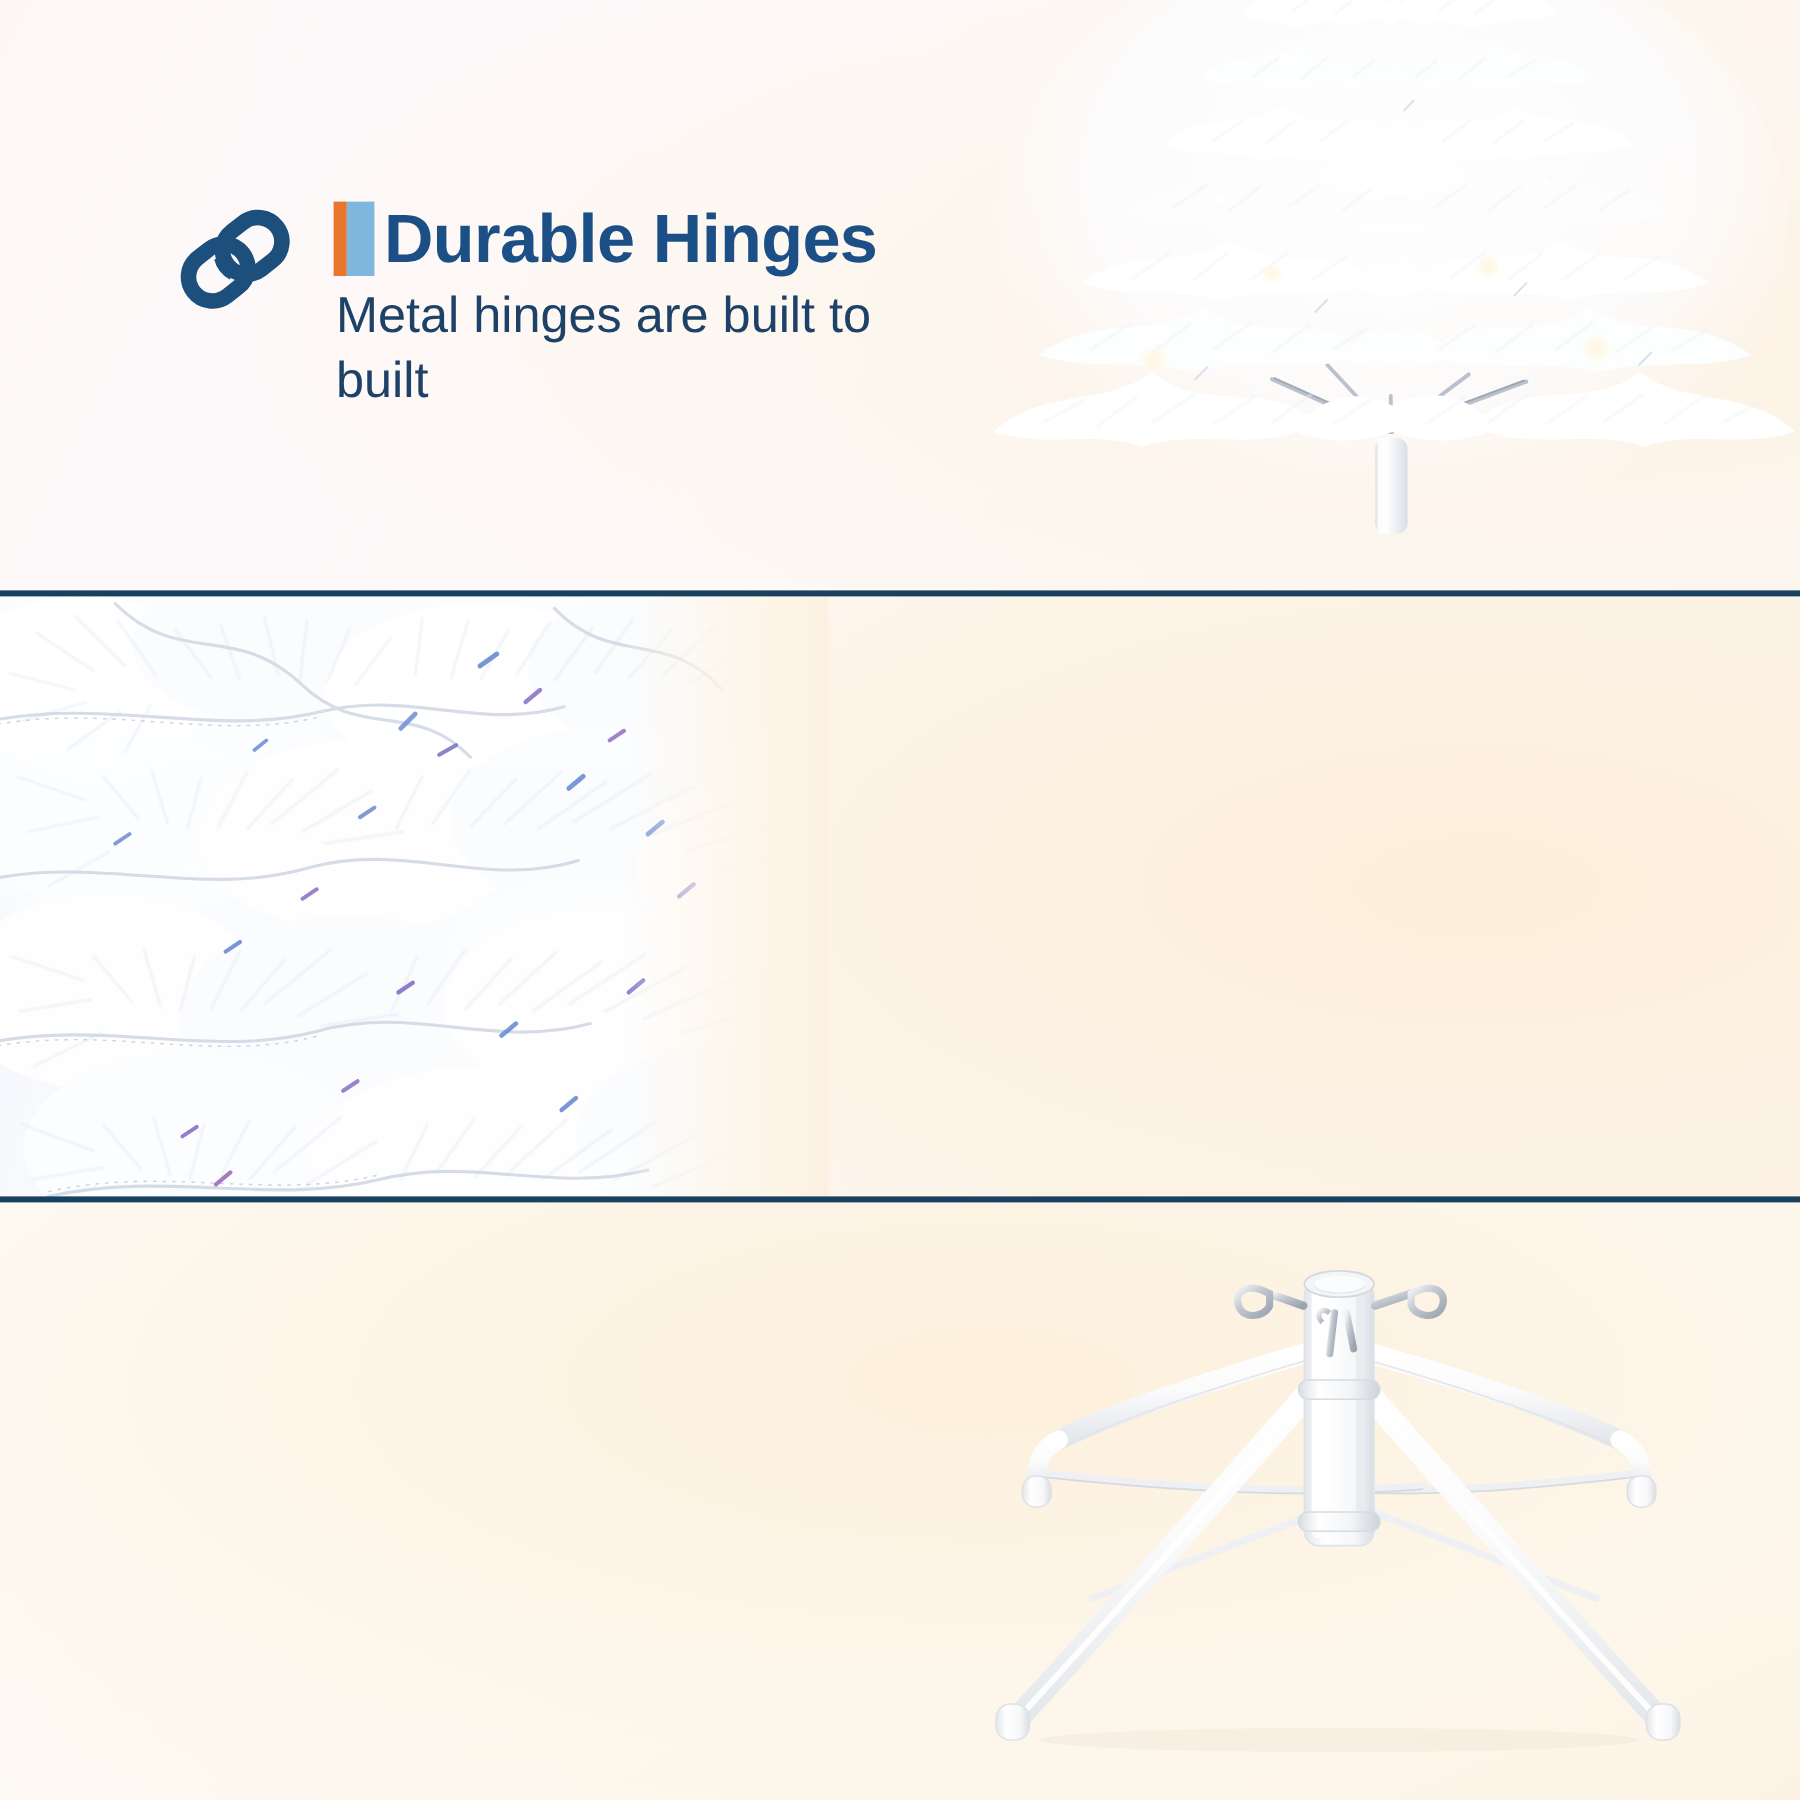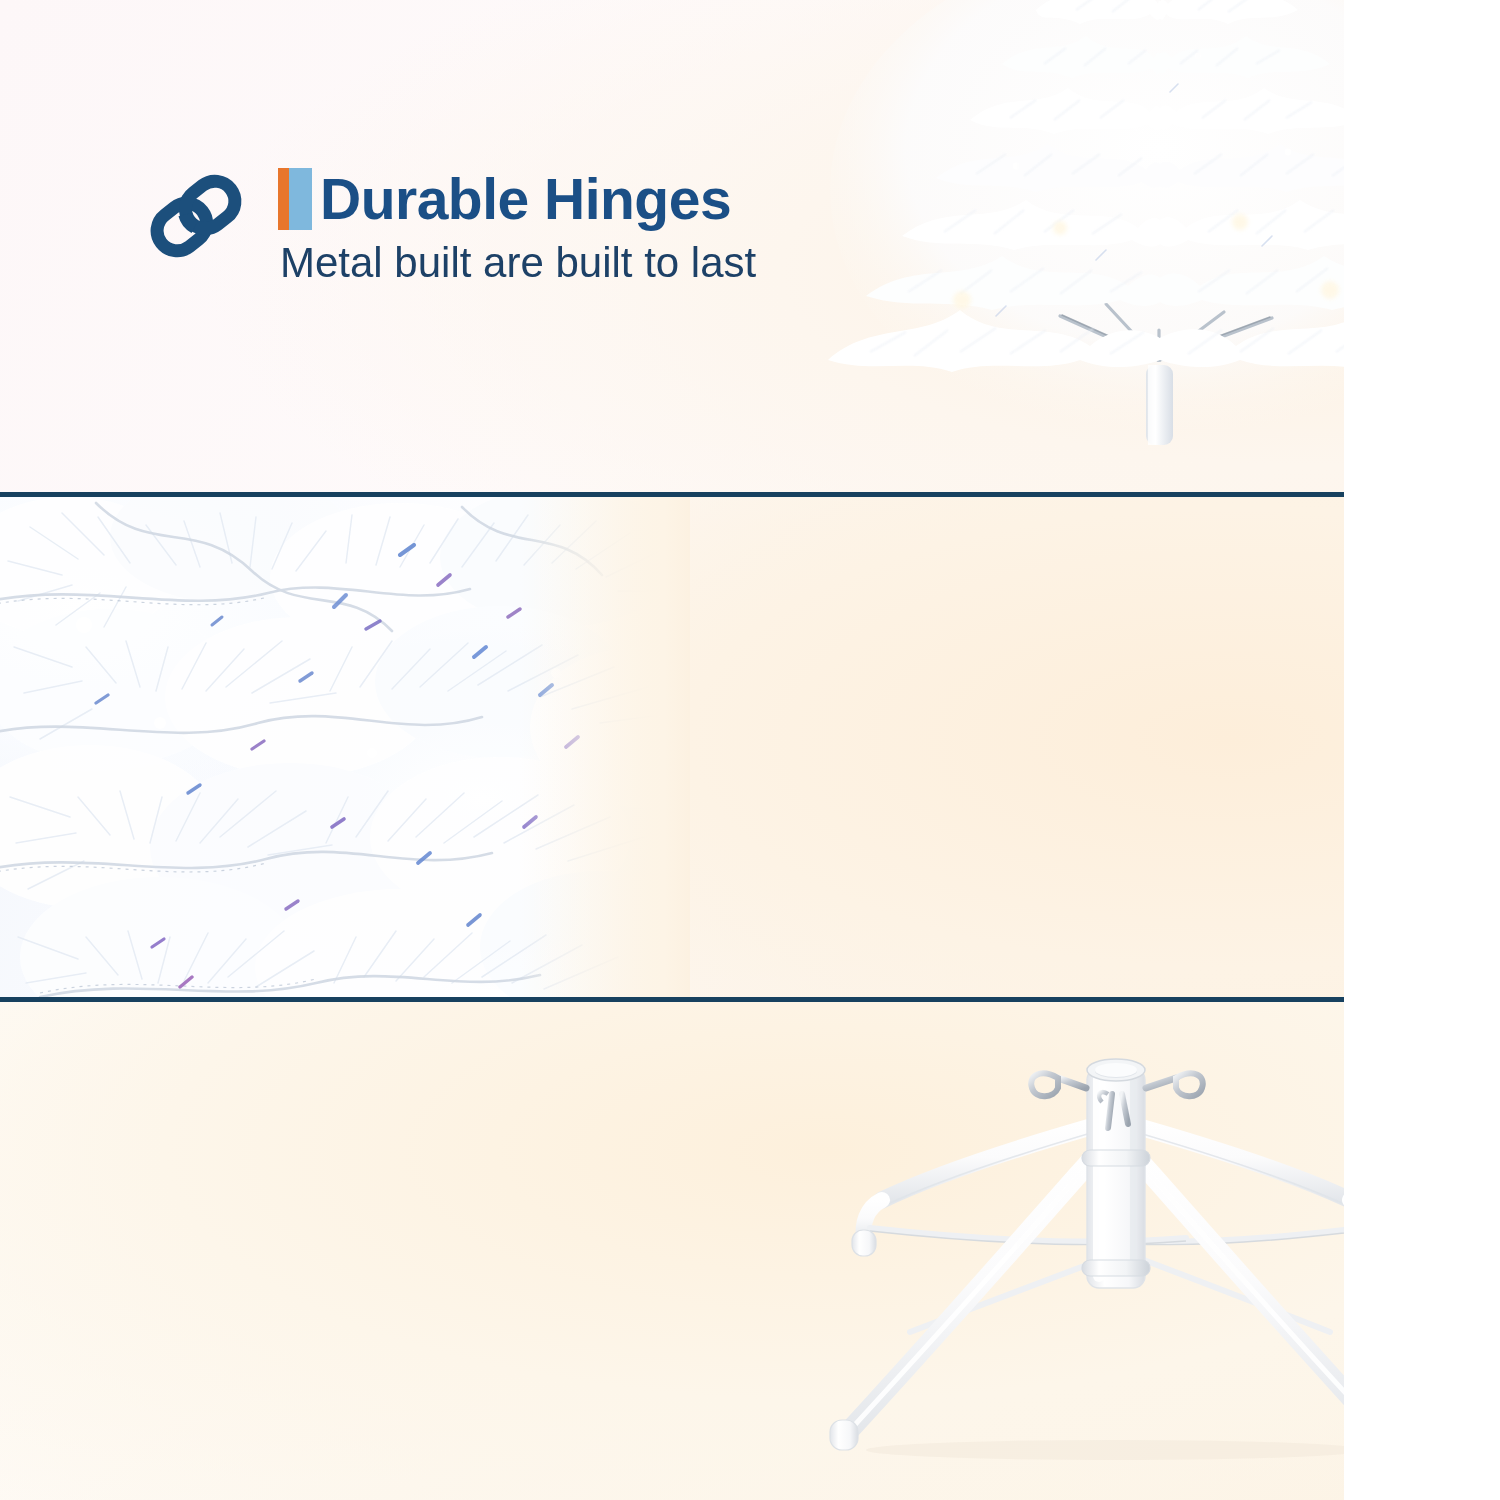--- a/index.html
+++ b/index.html
@@ -6,21 +6,21 @@
     margin: 0;
     padding: 0;
     background: #ffffff;
   }
   body {
     font-family: "Liberation Sans", sans-serif;
   }
 
   #infographic {
     position: relative;
-    width: 1344px;
+    width: 1500px;
     height: 1500px;
     overflow: hidden;
     background: #fffdfb;
   }
 
   
   .panel {
     position: absolute;
     left: 0;
     width: 1500px;
@@ -332,21 +332,21 @@
         </svg>
       </div>
       <div class="feature-body">
         <div class="heading-row">
           <span class="accent-bars">
             <span class="accent-orange"></span>
             <span class="accent-blue"></span>
           </span>
           <h2 class="feature-title">Durable Hinges</h2>
         </div>
-        <p class="feature-desc">Metal built are built to last</p>
+        <p class="feature-desc">Metal hinges are built to built</p>
       </div>
     </div>
   </section>
 
   <div class="divider" id="divider-1"></div>
 
   <section class="panel" id="panel-pvc">
     <div class="bg" id="bg-pvc"></div>
 
     <div class="photo" id="photo-branches">

